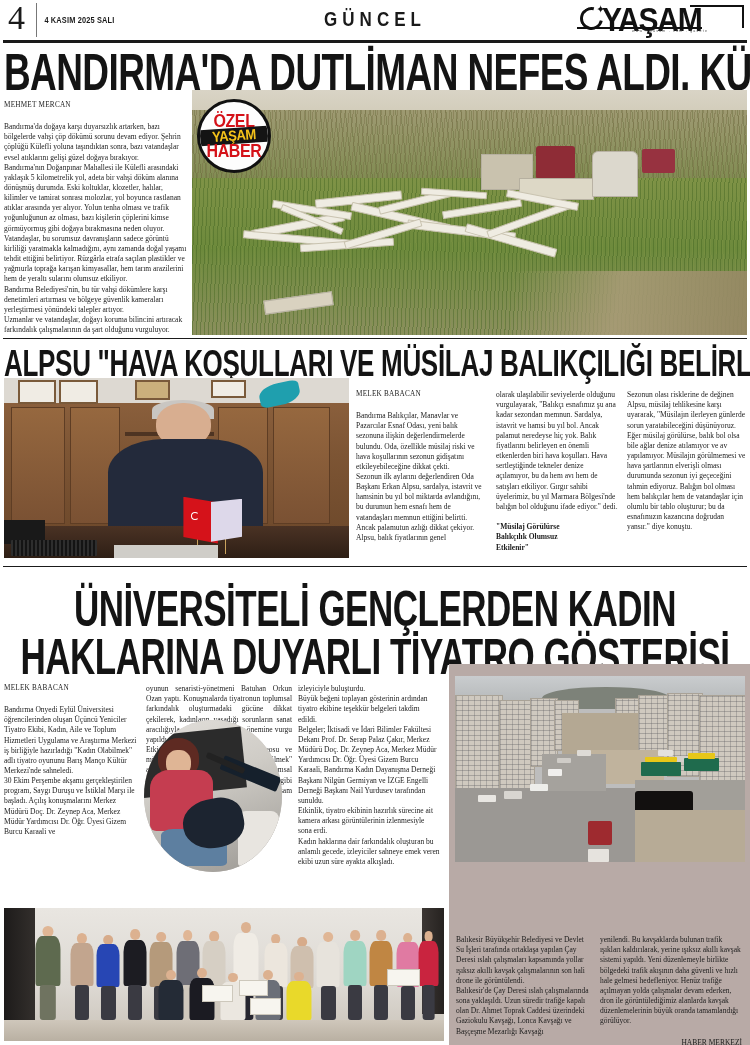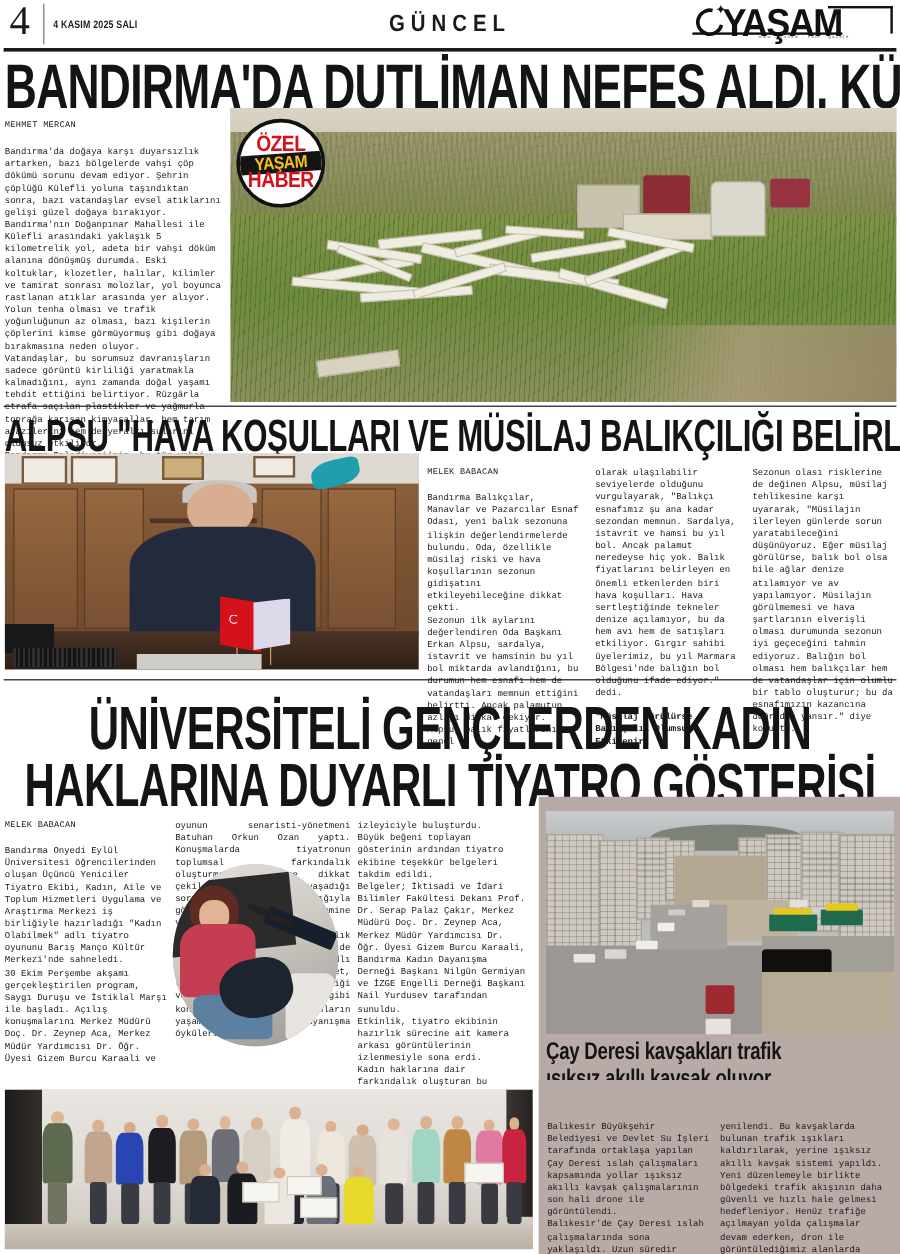--- a/index.html
+++ b/index.html
@@ -162,21 +162,21 @@
     text-align: center;
     transform: scaleY(1.45);
     transform-origin: center top;
   }
   .hl-3a { top: 582px; }
   .hl-3b { top: 630px; }
 
   
   .col {
     position: absolute;
-    font-family: Liberation Mono, monospace;
+    font-family: Liberation Serif, serif;
     font-size: 7.5px;
     line-height: 1.355;
     color: #1b1b1b;
     text-align: left;
     white-space: pre-line;
   }
   .byline {
     font-size: 7.2px;
     font-weight: normal;
     letter-spacing: 0.25px;
@@ -802,24 +802,20 @@
     <div class="ae-car" style="left:42%; top:40%; width:5%;  height:3%; background:#dedbd6;"></div>
     <div class="ae-car" style="left:70%; top:40%; width:5%;  height:3%; background:#e4e1dc;"></div>
     <div class="ae-car" style="left:76%; top:43%; width:5%;  height:3%; background:#d4d1cc;"></div>
     <div class="ae-car" style="left:46%; top:78%; width:8%;  height:13%; background:#9e2a2f; border-radius:2px;"></div>
     <div class="ae-car" style="left:46%; top:93%; width:7%;  height:7%;  background:#e6e3de;"></div>
 
     <div class="ae-machine" style="left:64%; top:46%; width:14%; height:8%;"></div>
     <div class="ae-machine" style="left:79%; top:44%; width:12%; height:7%;"></div>
   </div>
 
-  <div class="caption-block">
-    <div class="caption-hl">Çay Deresi kavşakları trafik</div>
-    <div class="caption-hl" style="margin-top:5px;">ışıksız akıllı kavşak oluyor</div>
-  </div>
 
   <div class="tint-panel-2"></div>
 
   <div class="col" style="left:456px; top:925px; width:136px;">
     <div>Balıkesir Büyükşehir Belediyesi ve Devlet Su İşleri tarafında ortaklaşa yapılan Çay Deresi ıslah çalışmaları kapsamında yollar ışıksız akıllı kavşak çalışmalarının son hali drone ile görüntülendi.
 Balıkesir'de Çay Deresi ıslah çalışmalarında sona yaklaşıldı. Uzun süredir trafiğe kapalı olan Dr. Ahmet Toprak Caddesi üzerindeki Gaziokulu Kavşağı, Lonca Kavşağı ve Başçeşme Mezarlığı Kavşağı</div>
   </div>
 
   <div class="col" style="left:600px; top:925px; width:142px;">
     <div>yenilendi. Bu kavşaklarda bulunan trafik ışıkları kaldırılarak, yerine ışıksız akıllı kavşak sistemi yapıldı. Yeni düzenlemeyle birlikte bölgedeki trafik akışının daha güvenli ve hızlı hale gelmesi hedefleniyor. Henüz trafiğe açılmayan yolda çalışmalar devam ederken, dron ile görüntülediğimiz alanlarda kavşak düzenlemelerinin büyük oranda tamamlandığı görülüyor.</div>

